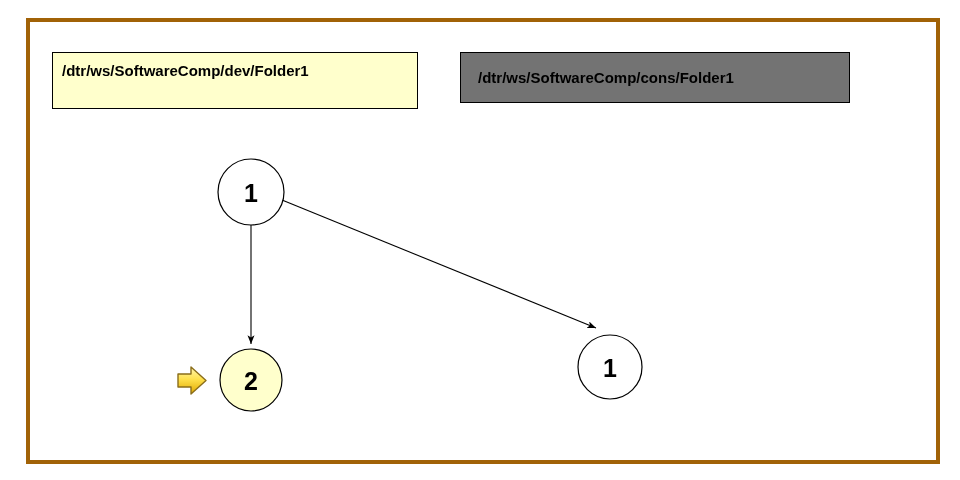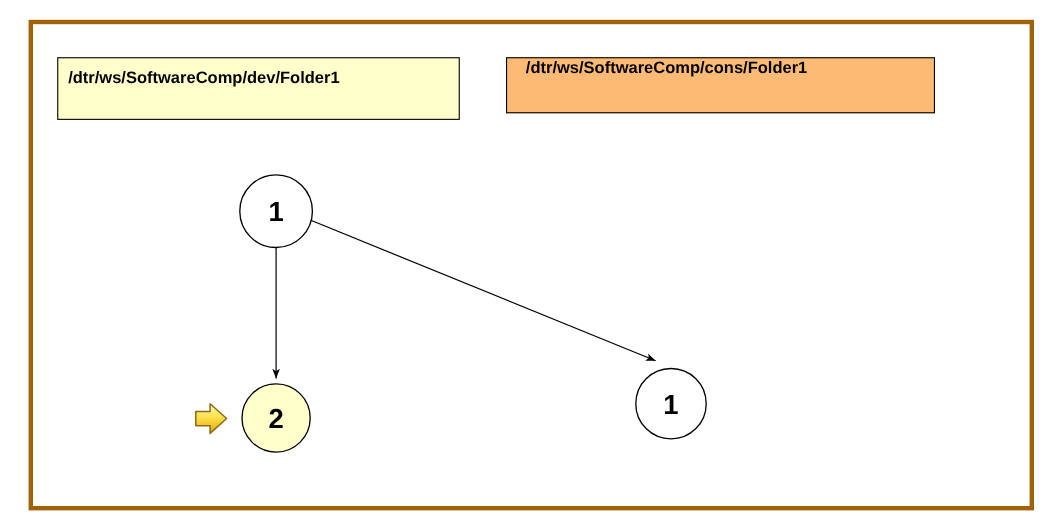--- a/index.html
+++ b/index.html
@@ -46,21 +46,22 @@
     top: 30px;
     width: 366px;
     height: 57px;
     background: #ffffcc;
   }
   #cons-path-box {
     left: 430px;
     top: 30px;
     width: 390px;
     height: 51px;
-    background: #fdba74;
+    background: #737373;
+    align-items: center;
     padding-top: 0;
     padding-left: 17px;
   }
 
   
   #graph-svg {
     position: absolute;
     left: 0;
     top: 0;
     width: 914px;

